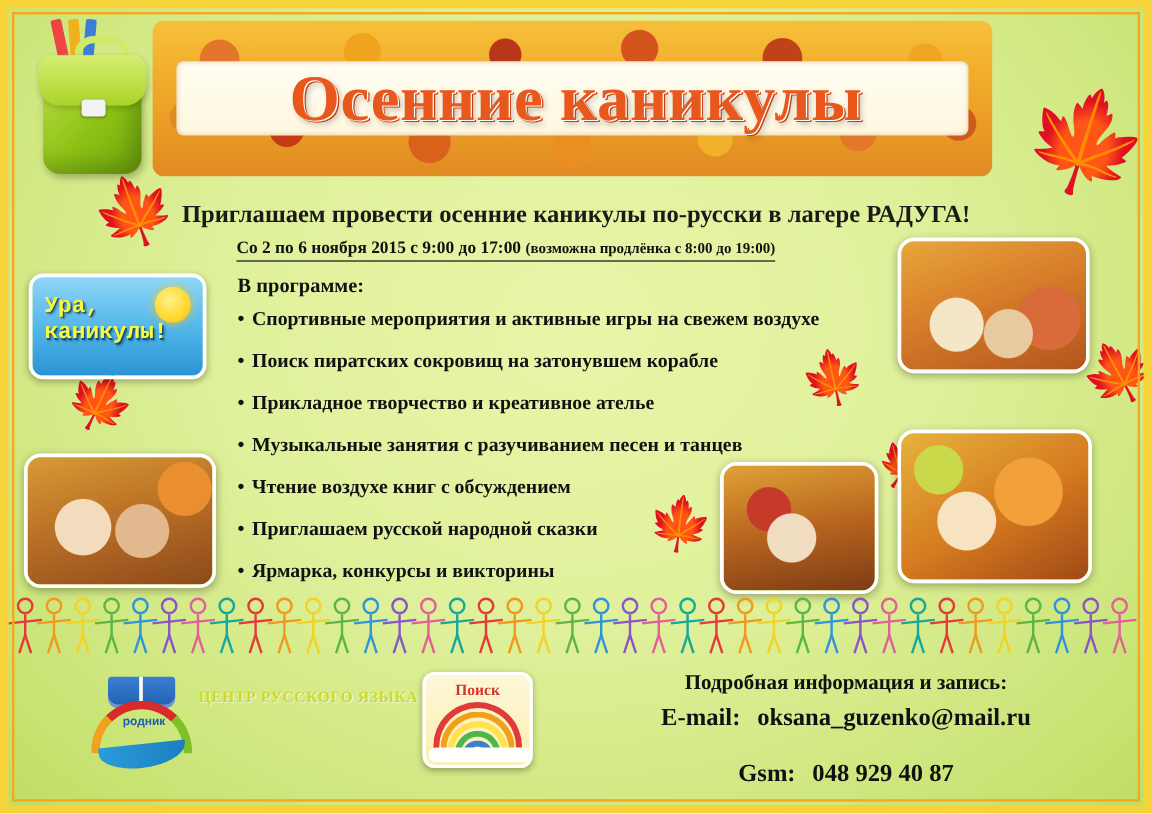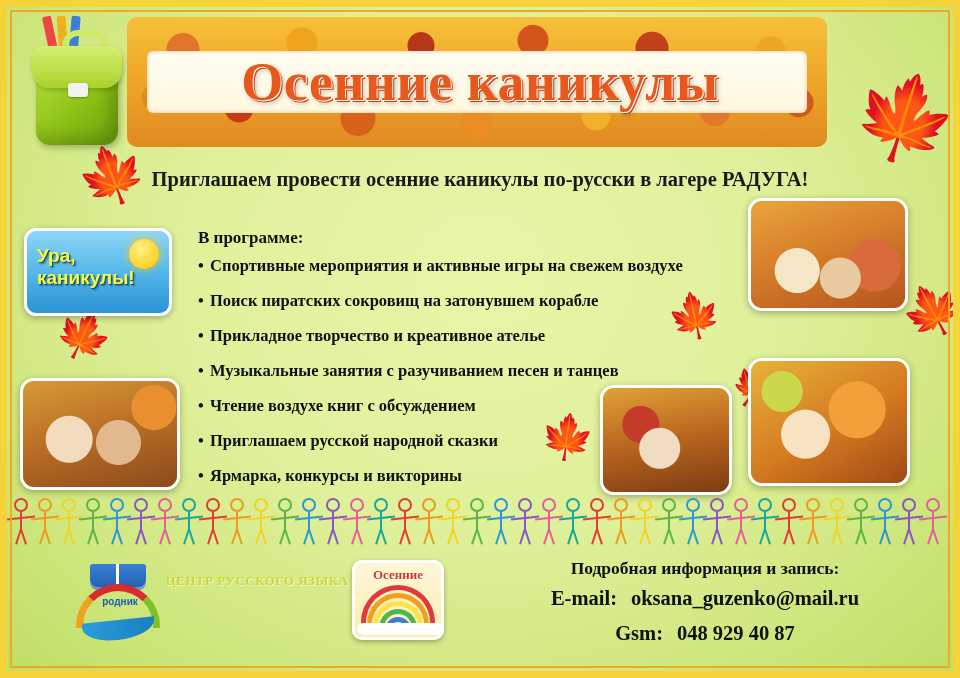--- a/index.html
+++ b/index.html
@@ -278,21 +278,21 @@
     right: 10px; top: 8px;
     width: 30px; height: 30px;
     border-radius: 50%;
     background: radial-gradient(circle at 40% 35%, #fff28a 0%, #ffd21e 70%, #f5a800 100%);
     box-shadow: 0 0 8px rgba(255,200,0,.8);
   }
   .hooray .txt {
     position: absolute;
     left: 10px; top: 14px;
     width: 110px;
-    font-family: Liberation Sans, sans-serif;
+    font-family: Liberation Mono, monospace;
     font-weight: bold;
     font-size: 19px;
     line-height: 1.15;
     color: #f8fb3e;
     text-shadow: 1px 1px 0 #14507e, 2px 2px 2px rgba(0,0,0,.4);
   }
   
   .kid-band {
     position: absolute;
     left: 10px;
@@ -346,21 +346,21 @@
     color: #111;
   }
   .contact-block .line1 {
     font-weight: bold;
     font-size: 17.5px;
     margin-bottom: 8px;
   }
   .contact-block .line2 {
     font-weight: bold;
     font-size: 20.5px;
-    margin-bottom: 12px;
+    margin-bottom: 24px;
   }
   .contact-block .line3 {
     font-weight: bold;
     font-size: 20.5px;
   }
   .contact-block .lbl { margin-right: 14px; }
   
   .logo-rodnik {
     position: absolute;
     left: 72px;
@@ -515,20 +515,24 @@
     <div class="pencil p2"></div>
     <div class="pencil p3"></div>
     <div class="handle"></div>
     <div class="body"></div>
     <div class="flap"></div>
     <div class="clip"></div>
   </div>
 
   <div class="invite">Приглашаем провести осенние каникулы по-русски  в лагере  РАДУГА!</div>
 
+  <div class="dates">
+    <span>Со 2 по 6 ноября 2015  с 9:00 до 17:00</span>
+    <span class="small">(возможна продлёнка с 8:00 до 19:00)</span>
+  </div>
 
   <div class="program-label">В программе:</div>
 
   <ul class="program-list">
     <li><span class="bullet">•</span><span>Спортивные мероприятия и активные игры на свежем воздухе</span></li>
     <li><span class="bullet">•</span><span>Поиск пиратских сокровищ на затонувшем корабле</span></li>
     <li><span class="bullet">•</span><span>Прикладное творчество и креативное ателье</span></li>
     <li><span class="bullet">•</span><span>Музыкальные занятия с разучиванием песен и танцев</span></li>
     <li><span class="bullet">•</span><span>Чтение воздухе книг с обсуждением</span></li>
     <li><span class="bullet">•</span><span>Приглашаем русской народной сказки</span></li>
@@ -835,21 +839,21 @@
   <div class="logo-rodnik">
     <div class="book"></div>
     <div class="arc"></div>
     <div class="name">родник</div>
     <div class="wave"></div>
   </div>
 
   <div class="center-name">ЦЕНТР  РУССКОГО  ЯЗЫКА</div>
 
   <div class="logo-raduga">
-    <div class="word">Осенние</div>
+    <div class="word">Поиск</div>
     <div class="rb"></div>
     <div class="rb r2"></div>
     <div class="rb r3"></div>
     <div class="rb r4"></div>
     <div class="rb r5"></div>
     <div class="cloud"></div>
   </div>
 
   <div class="contact-block">
     <div class="line1">Подробная  информация  и запись:</div>

